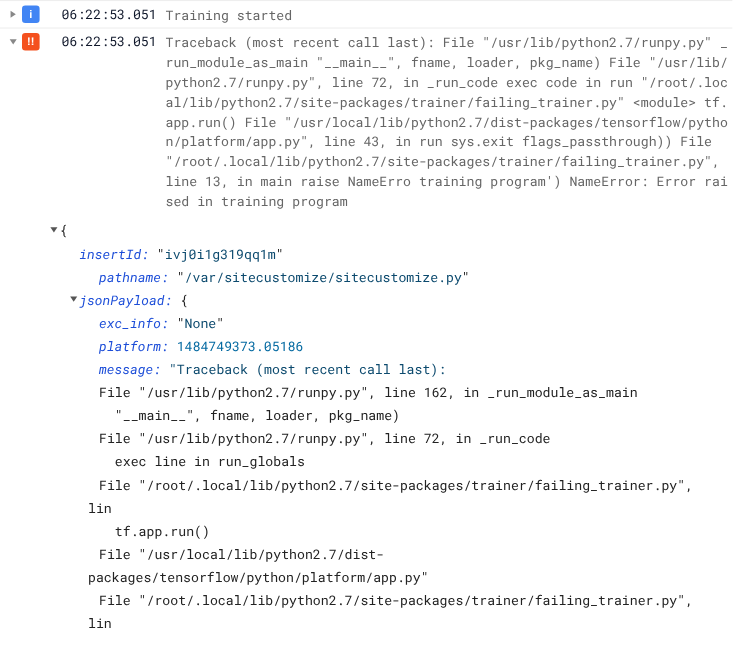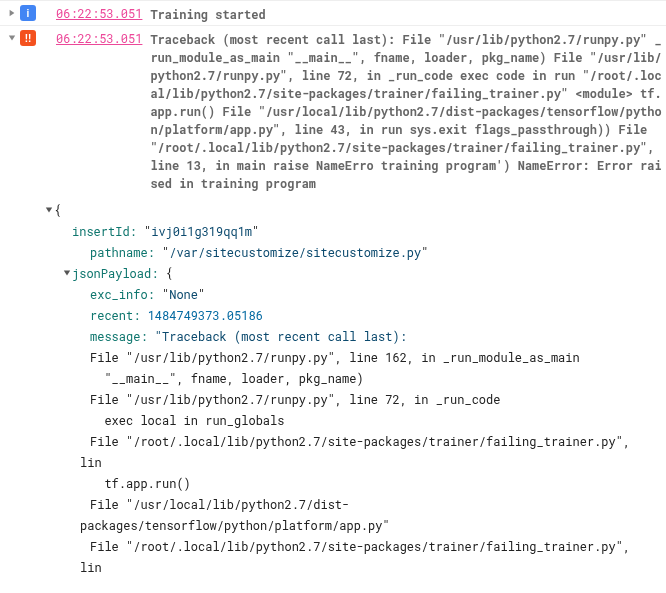--- a/index.html
+++ b/index.html
@@ -44,39 +44,37 @@
     justify-content: center;
     color: #fff;
     font-weight: bold;
     font-size: 10px;
     font-family: sans-serif;
   }
   .sev-info { background: #4285f4; }
   .sev-error { background: #f4511e; }
   .ts {
     padding: 2px 8px 0 0;
-    color: #ec4899;
+    color: #0f172a;
     white-space: nowrap;
-    text-decoration: underline;
   }
   .msg {
     padding: 2px 4px 0 0;
     color: #666;
     word-break: break-all;
     line-height: 1.5;
     flex: 1;
-    font-weight: bold;
   }
   .expanded-json {
     padding: 6px 10px 6px 44px;
     line-height: 1.75;
     color: #222;
   }
   .line { white-space: pre-wrap; word-break: break-word; }
-  .kv .key { color: #0f766e; }
+  .kv .key { color: #1d4ed8; font-style: italic; }
   .kv .str { color: #0c4a6e; }
   .kv .num { color: #0369a1; }
   .indent-1 { padding-left: 18px; }
   .indent-2 { padding-left: 36px; }
   .tri {
     display: inline-block;
     width: 10px;
     text-align: center;
     color: #555;
     cursor: pointer;
@@ -121,26 +119,26 @@
   <div class="line kv indent-1"><span class="tri-space"></span><span class="key">insertId:</span> "<span class="str">ivj0i1g319qq1m</span>"</div>
 
   <div class="line kv indent-2"><span class="tri-space"></span><span class="key">pathname:</span> "<span class="str">/var/sitecustomize/sitecustomize.py</span>"</div>
 
   <div class="line kv indent-1"><span class="tri"><svg viewBox="0 0 10 10">
           <path d="M1 2 L9 2 L5 8 Z" fill="currentColor"></path>
         </svg></span><span class="key">jsonPayload:</span> {</div>
 
   <div class="line kv indent-2"><span class="tri-space"></span><span class="key">exc_info:</span> "<span class="str">None</span>"</div>
 
-  <div class="line kv indent-2"><span class="tri-space"></span><span class="key">recent:</span> <span class="num">1484749373.05186</span></div>
+  <div class="line kv indent-2"><span class="tri-space"></span><span class="key">platform:</span> <span class="num">1484749373.05186</span></div>
 
 
   <div class="line kv indent-2"><span class="tri-space"></span><span class="key">message:</span> <span class="str">"Traceback (most recent call last):</span></div>
   <div class="line indent-2"><span class="tri-space"></span><span>File "/usr/lib/python2.7/runpy.py", line 162, in _run_module_as_main</span></div>
   <div class="line indent-2"><span class="tri-space"></span><span>  "__main__", fname, loader, pkg_name)</span></div>
   <div class="line indent-2"><span class="tri-space"></span><span>File "/usr/lib/python2.7/runpy.py", line 72, in _run_code</span></div>
-  <div class="line indent-2"><span class="tri-space"></span><span>  exec local in run_globals</span></div>
+  <div class="line indent-2"><span class="tri-space"></span><span>  exec line in run_globals</span></div>
   <div class="line indent-2"><span class="tri-space"></span><span>File "/root/.local/lib/python2.7/site-packages/trainer/failing_trainer.py", lin</span></div>
   <div class="line indent-2"><span class="tri-space"></span><span>  tf.app.run()</span></div>
   <div class="line indent-2"><span class="tri-space"></span><span>File "/usr/local/lib/python2.7/dist-packages/tensorflow/python/platform/app.py"</span></div>
   <div class="line indent-2"><span class="tri-space"></span><span>File "/root/.local/lib/python2.7/site-packages/trainer/failing_trainer.py", lin</span></div>
 
 </div>
 
 </body></html>

